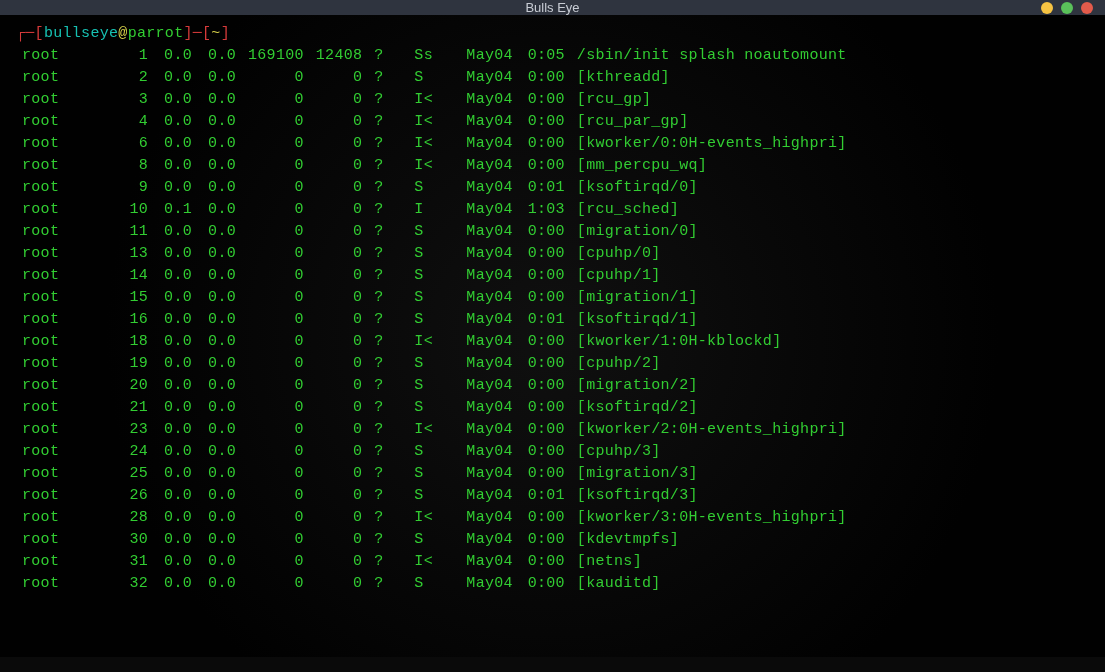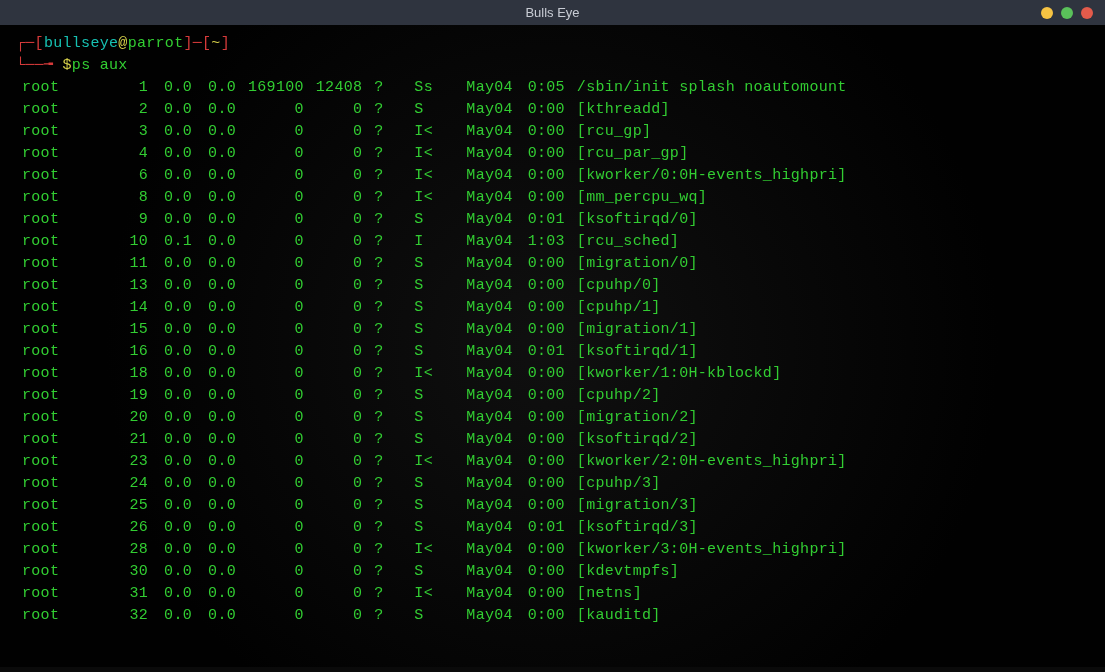--- a/index.html
+++ b/index.html
@@ -6,21 +6,21 @@
     body {
       background: #0a0a0a;
       font-family: "Courier New", monospace;
       font-size: 15px;
       width: 1105px;
       height: 672px;
       overflow: hidden;
     }
     .titlebar {
       background: #2f343f;
-      height: 25px;
+      height: 15px;
       display: flex;
       align-items: center;
       justify-content: center;
       position: relative;
       color: #c8ccd4;
       font-family: -apple-system, sans-serif;
       font-size: 13px;
     }
     .window-controls {
       position: absolute;
@@ -72,18 +72,17 @@
   <span>Bulls Eye</span>
   <div class="window-controls">
     <div class="dot yellow"></div>
     <div class="dot green"></div>
     <div class="dot red"></div>
   </div>
 </div>
 
 <div class="terminal">
   <div class="prompt-line1"><span class="red">┌─[</span><span class="teal">bullseye</span><span class="yellow-t">@</span><span class="green">parrot</span><span class="red">]─[</span><span class="yellow-t">~</span><span class="red">]</span></div>
-  <div class="prompt-line2"><span class="red">└──╼ </span><span class="yellow-t">$</span><span class="green">ps aux</span></div>
 
   <div class="table green">
     
   <div class="row"><div class="cell l c-user">root</div><div class="cell r c-pid">1</div><div class="cell r c-cpu">0.0</div><div class="cell r c-mem">0.0</div><div class="cell r c-vsz">169100</div><div class="cell r c-rss">12408</div><div class="cell l c-tty">?</div><div class="cell l c-stat">Ss</div><div class="cell l c-start">May04</div><div class="cell r c-time">0:05</div><div class="cell l c-cmd">/sbin/init splash noautomount</div></div><div class="row"><div class="cell l c-user">root</div><div class="cell r c-pid">2</div><div class="cell r c-cpu">0.0</div><div class="cell r c-mem">0.0</div><div class="cell r c-vsz">0</div><div class="cell r c-rss">0</div><div class="cell l c-tty">?</div><div class="cell l c-stat">S</div><div class="cell l c-start">May04</div><div class="cell r c-time">0:00</div><div class="cell l c-cmd">[kthreadd]</div></div><div class="row"><div class="cell l c-user">root</div><div class="cell r c-pid">3</div><div class="cell r c-cpu">0.0</div><div class="cell r c-mem">0.0</div><div class="cell r c-vsz">0</div><div class="cell r c-rss">0</div><div class="cell l c-tty">?</div><div class="cell l c-stat">I&lt;</div><div class="cell l c-start">May04</div><div class="cell r c-time">0:00</div><div class="cell l c-cmd">[rcu_gp]</div></div><div class="row"><div class="cell l c-user">root</div><div class="cell r c-pid">4</div><div class="cell r c-cpu">0.0</div><div class="cell r c-mem">0.0</div><div class="cell r c-vsz">0</div><div class="cell r c-rss">0</div><div class="cell l c-tty">?</div><div class="cell l c-stat">I&lt;</div><div class="cell l c-start">May04</div><div class="cell r c-time">0:00</div><div class="cell l c-cmd">[rcu_par_gp]</div></div><div class="row"><div class="cell l c-user">root</div><div class="cell r c-pid">6</div><div class="cell r c-cpu">0.0</div><div class="cell r c-mem">0.0</div><div class="cell r c-vsz">0</div><div class="cell r c-rss">0</div><div class="cell l c-tty">?</div><div class="cell l c-stat">I&lt;</div><div class="cell l c-start">May04</div><div class="cell r c-time">0:00</div><div class="cell l c-cmd">[kworker/0:0H-events_highpri]</div></div><div class="row"><div class="cell l c-user">root</div><div class="cell r c-pid">8</div><div class="cell r c-cpu">0.0</div><div class="cell r c-mem">0.0</div><div class="cell r c-vsz">0</div><div class="cell r c-rss">0</div><div class="cell l c-tty">?</div><div class="cell l c-stat">I&lt;</div><div class="cell l c-start">May04</div><div class="cell r c-time">0:00</div><div class="cell l c-cmd">[mm_percpu_wq]</div></div><div class="row"><div class="cell l c-user">root</div><div class="cell r c-pid">9</div><div class="cell r c-cpu">0.0</div><div class="cell r c-mem">0.0</div><div class="cell r c-vsz">0</div><div class="cell r c-rss">0</div><div class="cell l c-tty">?</div><div class="cell l c-stat">S</div><div class="cell l c-start">May04</div><div class="cell r c-time">0:01</div><div class="cell l c-cmd">[ksoftirqd/0]</div></div><div class="row"><div class="cell l c-user">root</div><div class="cell r c-pid">10</div><div class="cell r c-cpu">0.1</div><div class="cell r c-mem">0.0</div><div class="cell r c-vsz">0</div><div class="cell r c-rss">0</div><div class="cell l c-tty">?</div><div class="cell l c-stat">I</div><div class="cell l c-start">May04</div><div class="cell r c-time">1:03</div><div class="cell l c-cmd">[rcu_sched]</div></div><div class="row"><div class="cell l c-user">root</div><div class="cell r c-pid">11</div><div class="cell r c-cpu">0.0</div><div class="cell r c-mem">0.0</div><div class="cell r c-vsz">0</div><div class="cell r c-rss">0</div><div class="cell l c-tty">?</div><div class="cell l c-stat">S</div><div class="cell l c-start">May04</div><div class="cell r c-time">0:00</div><div class="cell l c-cmd">[migration/0]</div></div><div class="row"><div class="cell l c-user">root</div><div class="cell r c-pid">13</div><div class="cell r c-cpu">0.0</div><div class="cell r c-mem">0.0</div><div class="cell r c-vsz">0</div><div class="cell r c-rss">0</div><div class="cell l c-tty">?</div><div class="cell l c-stat">S</div><div class="cell l c-start">May04</div><div class="cell r c-time">0:00</div><div class="cell l c-cmd">[cpuhp/0]</div></div><div class="row"><div class="cell l c-user">root</div><div class="cell r c-pid">14</div><div class="cell r c-cpu">0.0</div><div class="cell r c-mem">0.0</div><div class="cell r c-vsz">0</div><div class="cell r c-rss">0</div><div class="cell l c-tty">?</div><div class="cell l c-stat">S</div><div class="cell l c-start">May04</div><div class="cell r c-time">0:00</div><div class="cell l c-cmd">[cpuhp/1]</div></div><div class="row"><div class="cell l c-user">root</div><div class="cell r c-pid">15</div><div class="cell r c-cpu">0.0</div><div class="cell r c-mem">0.0</div><div class="cell r c-vsz">0</div><div class="cell r c-rss">0</div><div class="cell l c-tty">?</div><div class="cell l c-stat">S</div><div class="cell l c-start">May04</div><div class="cell r c-time">0:00</div><div class="cell l c-cmd">[migration/1]</div></div><div class="row"><div class="cell l c-user">root</div><div class="cell r c-pid">16</div><div class="cell r c-cpu">0.0</div><div class="cell r c-mem">0.0</div><div class="cell r c-vsz">0</div><div class="cell r c-rss">0</div><div class="cell l c-tty">?</div><div class="cell l c-stat">S</div><div class="cell l c-start">May04</div><div class="cell r c-time">0:01</div><div class="cell l c-cmd">[ksoftirqd/1]</div></div><div class="row"><div class="cell l c-user">root</div><div class="cell r c-pid">18</div><div class="cell r c-cpu">0.0</div><div class="cell r c-mem">0.0</div><div class="cell r c-vsz">0</div><div class="cell r c-rss">0</div><div class="cell l c-tty">?</div><div class="cell l c-stat">I&lt;</div><div class="cell l c-start">May04</div><div class="cell r c-time">0:00</div><div class="cell l c-cmd">[kworker/1:0H-kblockd]</div></div><div class="row"><div class="cell l c-user">root</div><div class="cell r c-pid">19</div><div class="cell r c-cpu">0.0</div><div class="cell r c-mem">0.0</div><div class="cell r c-vsz">0</div><div class="cell r c-rss">0</div><div class="cell l c-tty">?</div><div class="cell l c-stat">S</div><div class="cell l c-start">May04</div><div class="cell r c-time">0:00</div><div class="cell l c-cmd">[cpuhp/2]</div></div><div class="row"><div class="cell l c-user">root</div><div class="cell r c-pid">20</div><div class="cell r c-cpu">0.0</div><div class="cell r c-mem">0.0</div><div class="cell r c-vsz">0</div><div class="cell r c-rss">0</div><div class="cell l c-tty">?</div><div class="cell l c-stat">S</div><div class="cell l c-start">May04</div><div class="cell r c-time">0:00</div><div class="cell l c-cmd">[migration/2]</div></div><div class="row"><div class="cell l c-user">root</div><div class="cell r c-pid">21</div><div class="cell r c-cpu">0.0</div><div class="cell r c-mem">0.0</div><div class="cell r c-vsz">0</div><div class="cell r c-rss">0</div><div class="cell l c-tty">?</div><div class="cell l c-stat">S</div><div class="cell l c-start">May04</div><div class="cell r c-time">0:00</div><div class="cell l c-cmd">[ksoftirqd/2]</div></div><div class="row"><div class="cell l c-user">root</div><div class="cell r c-pid">23</div><div class="cell r c-cpu">0.0</div><div class="cell r c-mem">0.0</div><div class="cell r c-vsz">0</div><div class="cell r c-rss">0</div><div class="cell l c-tty">?</div><div class="cell l c-stat">I&lt;</div><div class="cell l c-start">May04</div><div class="cell r c-time">0:00</div><div class="cell l c-cmd">[kworker/2:0H-events_highpri]</div></div><div class="row"><div class="cell l c-user">root</div><div class="cell r c-pid">24</div><div class="cell r c-cpu">0.0</div><div class="cell r c-mem">0.0</div><div class="cell r c-vsz">0</div><div class="cell r c-rss">0</div><div class="cell l c-tty">?</div><div class="cell l c-stat">S</div><div class="cell l c-start">May04</div><div class="cell r c-time">0:00</div><div class="cell l c-cmd">[cpuhp/3]</div></div><div class="row"><div class="cell l c-user">root</div><div class="cell r c-pid">25</div><div class="cell r c-cpu">0.0</div><div class="cell r c-mem">0.0</div><div class="cell r c-vsz">0</div><div class="cell r c-rss">0</div><div class="cell l c-tty">?</div><div class="cell l c-stat">S</div><div class="cell l c-start">May04</div><div class="cell r c-time">0:00</div><div class="cell l c-cmd">[migration/3]</div></div><div class="row"><div class="cell l c-user">root</div><div class="cell r c-pid">26</div><div class="cell r c-cpu">0.0</div><div class="cell r c-mem">0.0</div><div class="cell r c-vsz">0</div><div class="cell r c-rss">0</div><div class="cell l c-tty">?</div><div class="cell l c-stat">S</div><div class="cell l c-start">May04</div><div class="cell r c-time">0:01</div><div class="cell l c-cmd">[ksoftirqd/3]</div></div><div class="row"><div class="cell l c-user">root</div><div class="cell r c-pid">28</div><div class="cell r c-cpu">0.0</div><div class="cell r c-mem">0.0</div><div class="cell r c-vsz">0</div><div class="cell r c-rss">0</div><div class="cell l c-tty">?</div><div class="cell l c-stat">I&lt;</div><div class="cell l c-start">May04</div><div class="cell r c-time">0:00</div><div class="cell l c-cmd">[kworker/3:0H-events_highpri]</div></div><div class="row"><div class="cell l c-user">root</div><div class="cell r c-pid">30</div><div class="cell r c-cpu">0.0</div><div class="cell r c-mem">0.0</div><div class="cell r c-vsz">0</div><div class="cell r c-rss">0</div><div class="cell l c-tty">?</div><div class="cell l c-stat">S</div><div class="cell l c-start">May04</div><div class="cell r c-time">0:00</div><div class="cell l c-cmd">[kdevtmpfs]</div></div><div class="row"><div class="cell l c-user">root</div><div class="cell r c-pid">31</div><div class="cell r c-cpu">0.0</div><div class="cell r c-mem">0.0</div><div class="cell r c-vsz">0</div><div class="cell r c-rss">0</div><div class="cell l c-tty">?</div><div class="cell l c-stat">I&lt;</div><div class="cell l c-start">May04</div><div class="cell r c-time">0:00</div><div class="cell l c-cmd">[netns]</div></div><div class="row"><div class="cell l c-user">root</div><div class="cell r c-pid">32</div><div class="cell r c-cpu">0.0</div><div class="cell r c-mem">0.0</div><div class="cell r c-vsz">0</div><div class="cell r c-rss">0</div><div class="cell l c-tty">?</div><div class="cell l c-stat">S</div><div class="cell l c-start">May04</div><div class="cell r c-time">0:00</div><div class="cell l c-cmd">[kauditd]</div></div></div>
 </div>
 
 </body></html>

